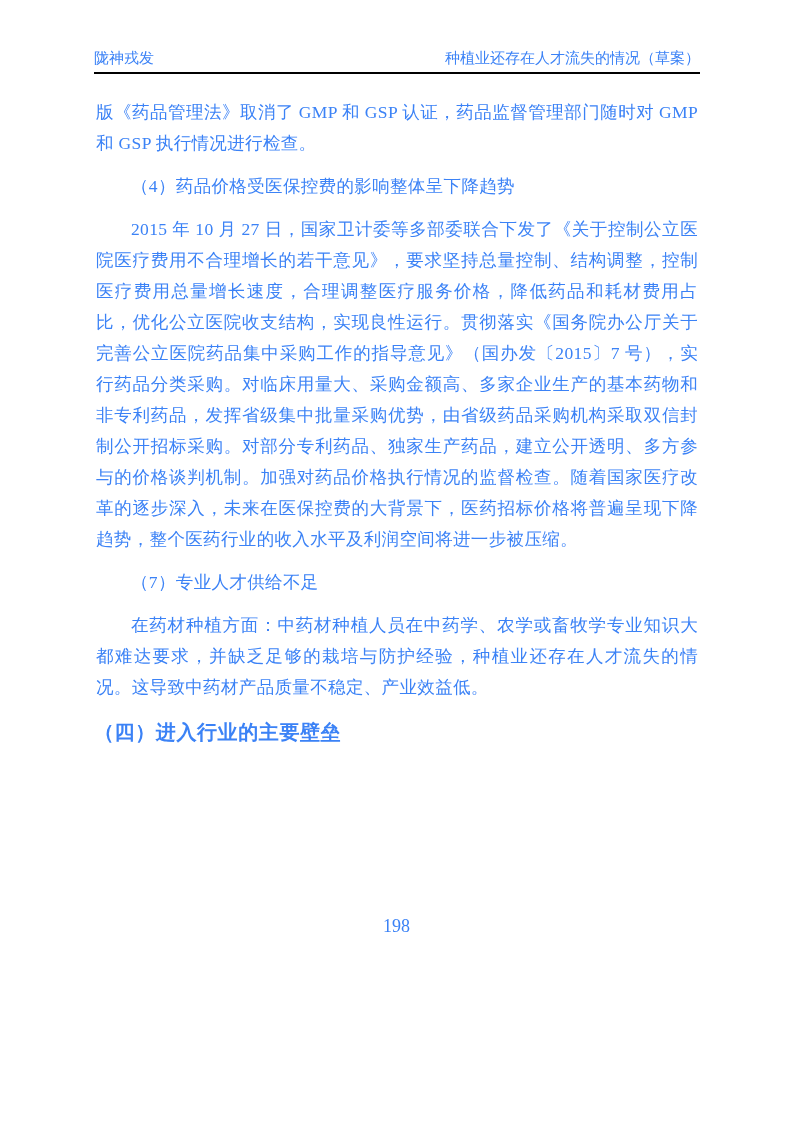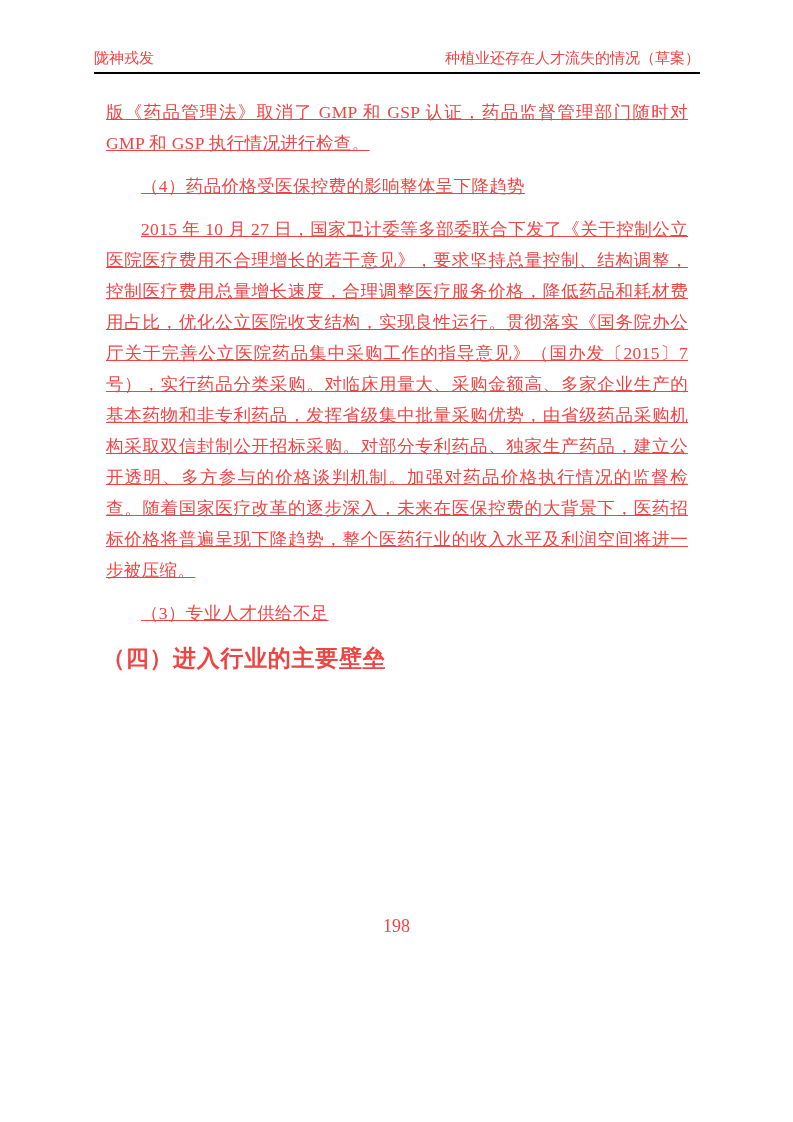--- a/index.html
+++ b/index.html
@@ -5,21 +5,21 @@
   html, body {
     margin: 0;
     padding: 0;
     background: #ffffff;
   }
   .page {
     position: relative;
     width: 793px;
     height: 998px;
     background: #ffffff;
-    color: #ef4444;
+    color: #3b82f6;
     font-family: "Liberation Serif", "DejaVu Serif", serif;
     overflow: hidden;
   }
   .header {
     position: absolute;
     left: 94px;
     right: 93px;
     top: 48px;
     display: flex;
     justify-content: space-between;
@@ -33,35 +33,35 @@
     position: absolute;
     left: 94px;
     right: 93px;
     top: 74px;
     font-size: 17.5px;
     line-height: 31px;
     letter-spacing: 0.02em;
     text-align: justify;
     text-justify: inter-ideograph;
   }
-  .body p { margin: 12px 12px; text-decoration: underline; }
+  .body p { margin: 12px 2px; }
   p.cont {
     text-indent: 0;
     margin-top: 23px;
     margin-bottom: 12px;
   }
   p.para, p.subhead {
     text-indent: 2em;
   }
   h2.sect {
     font-family: Liberation Serif, serif;
     font-weight: bold;
-    font-size: 23px;
+    font-size: 20px;
     line-height: 31px;
-    margin: 14px 0 0 8px;
+    margin: 14px 0 0 0;
     text-align: left;
     letter-spacing: 0.03em;
   }
   .pagenum {
     position: absolute;
     left: 0;
     right: 0;
     bottom: 64px;
     text-align: center;
     font-size: 18px;
@@ -78,23 +78,24 @@
     <span>种植业还存在人才流失的情况（草案）</span>
   </div>
 
   <div class="body">
     <p class="cont">版《药品管理法》取消了 GMP 和 GSP 认证，药品监督管理部门随时对 GMP 和 GSP 执行情况进行检查。</p>
 
     <p class="subhead">（4）药品价格受医保控费的影响整体呈下降趋势</p>
 
     <p class="para">2015 年 10 月 27 日，国家卫计委等多部委联合下发了《关于控制公立医院医疗费用不合理增长的若干意见》，要求坚持总量控制、结构调整，控制医疗费用总量增长速度，合理调整医疗服务价格，降低药品和耗材费用占比，优化公立医院收支结构，实现良性运行。贯彻落实《国务院办公厅关于完善公立医院药品集中采购工作的指导意见》（国办发〔2015〕7 号），实行药品分类采购。对临床用量大、采购金额高、多家企业生产的基本药物和非专利药品，发挥省级集中批量采购优势，由省级药品采购机构采取双信封制公开招标采购。对部分专利药品、独家生产药品，建立公开透明、多方参与的价格谈判机制。加强对药品价格执行情况的监督检查。随着国家医疗改革的逐步深入，未来在医保控费的大背景下，医药招标价格将普遍呈现下降趋势，整个医药行业的收入水平及利润空间将进一步被压缩。</p>
 
-    <p class="subhead">（3）专业人才供给不足</p>
+    <p class="subhead">（7）专业人才供给不足</p>
 
 
+    <p class="para">在药材种植方面：中药材种植人员在中药学、农学或畜牧学专业知识大都难达要求，并缺乏足够的栽培与防护经验，种植业还存在人才流失的情况。这导致中药材产品质量不稳定、产业效益低。</p>
 
 
 
     <h2 class="sect">（四）进入行业的主要壁垒</h2>
   </div>
 
   <div class="pagenum">198</div>
 
 </div>
 

